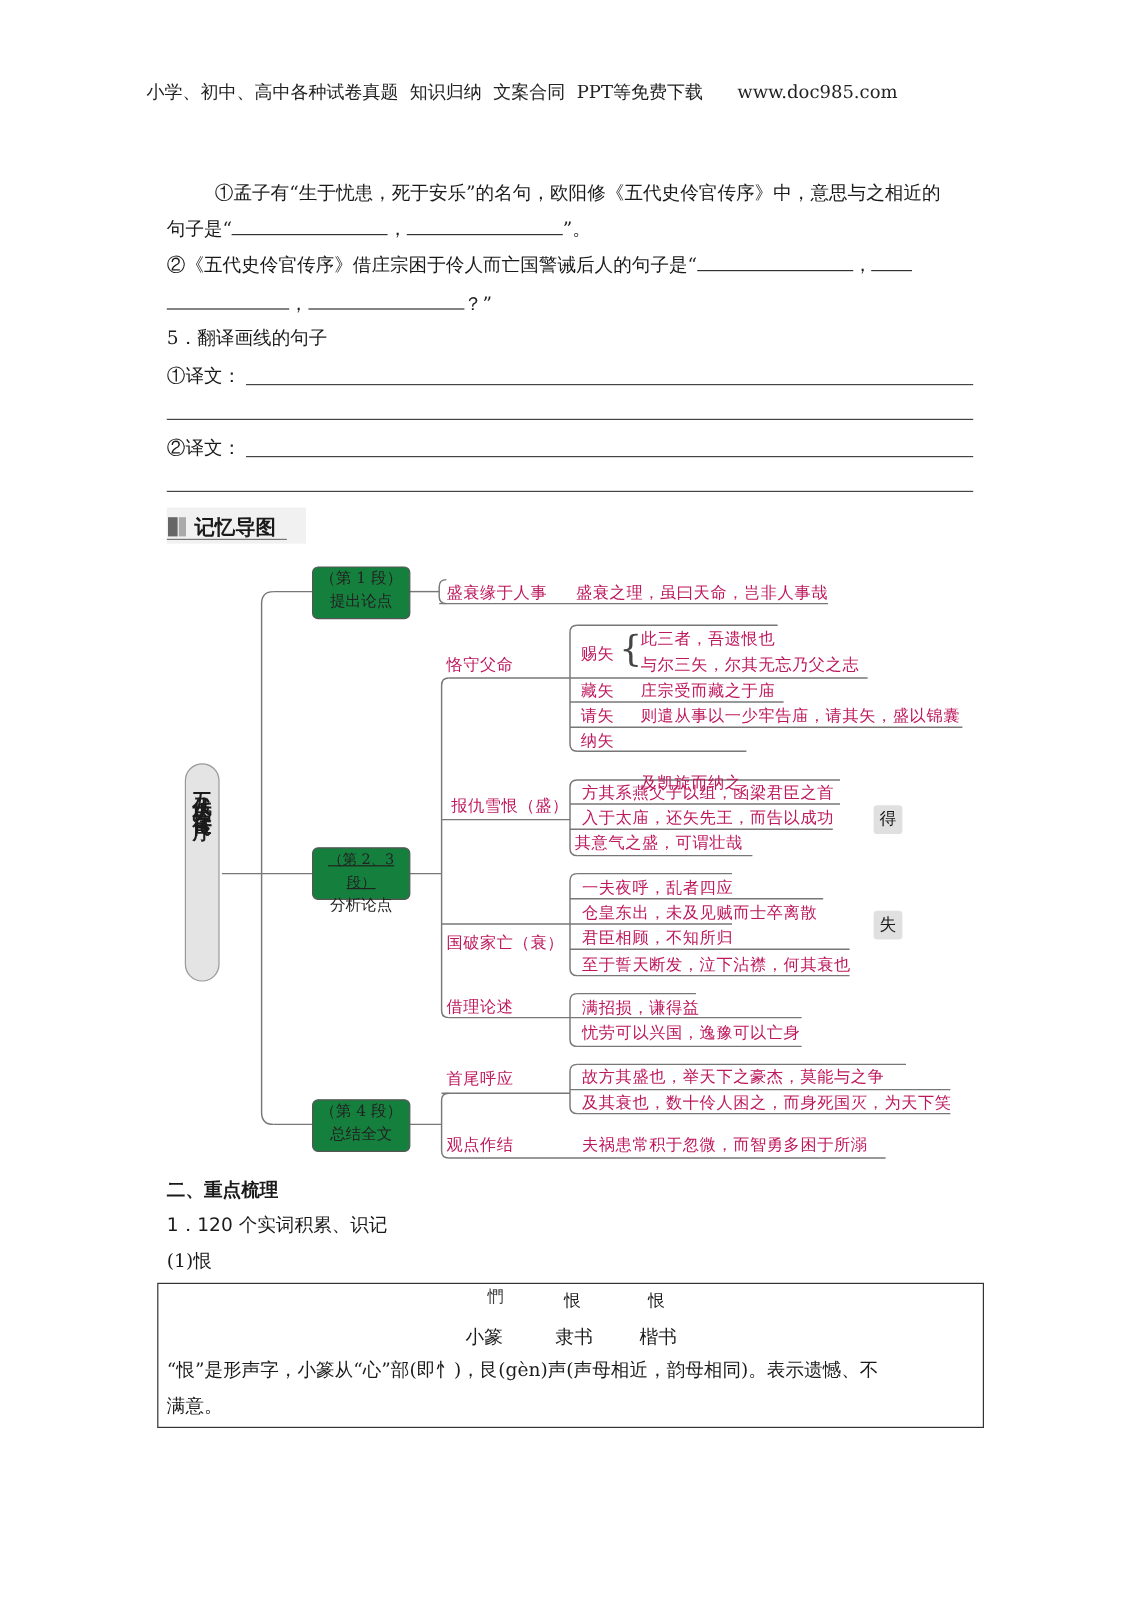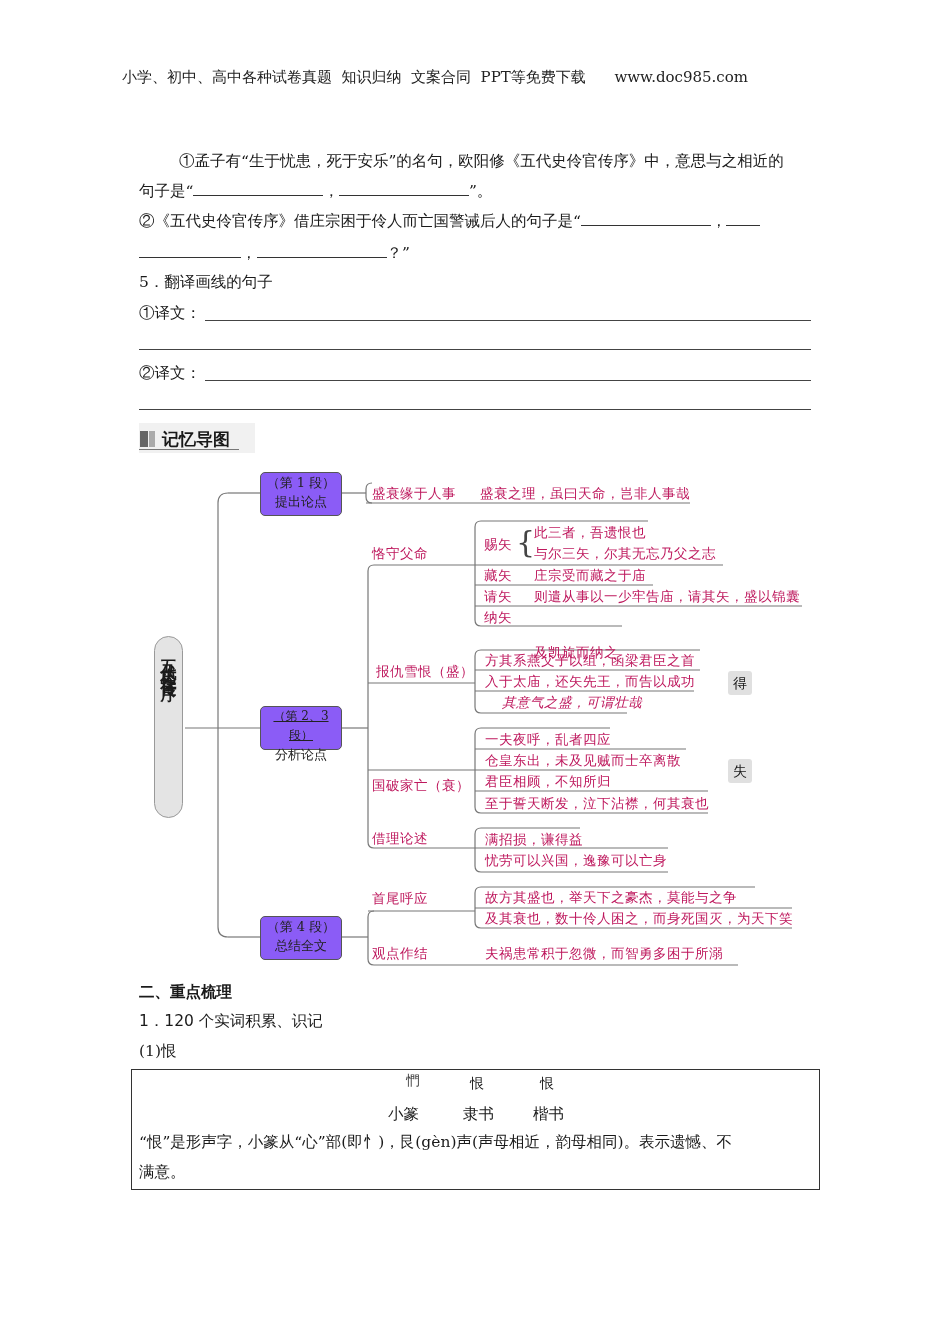--- a/index.html
+++ b/index.html
@@ -5,21 +5,21 @@
   html, body { margin:0; padding:0; background:#fff; }
   body { width:950px; height:1344px; position:relative; overflow:hidden;
          font-family:"DejaVu Serif","Liberation Serif",serif; color:#1a1a1a; }
   .abs { position:absolute; }
   .hdr { top:68px; left:0; width:870px; text-align:center; font-size:15px; color:#222; white-space:pre; }
   .line { font-size:15.5px; white-space:nowrap; }
   .blank { display:inline-block; border-bottom:1px solid #333; height:14px; vertical-align:baseline; }
   .rule { height:0; border-top:1px solid #444; }
   .sec-title { font-family:"DejaVu Sans","Liberation Sans",sans-serif; font-weight:bold; font-size:17px; }
   .mm-text { font-size:13.5px; white-space:nowrap; color:#be185d; letter-spacing:0.5px; }
-  .box { border:1.2px solid #555; border-radius:5px; background:#8b5cf6; text-align:center; font-size:13px; line-height:19px; color:#222; }
+  .box { border:1.2px solid #555; border-radius:5px; background:#15803d; text-align:center; font-size:13px; line-height:19px; color:#222; }
   .root { background:#e4e4e4; border:1.5px solid #999; border-radius:16px; text-align:center; font-family:"DejaVu Sans","Liberation Sans",sans-serif; font-weight:bold; font-size:16px; line-height:26px; }
   .tag { background:#e0e0e0; border-radius:3px; text-align:center; font-size:14px; line-height:24px; }
   svg.mm { position:absolute; left:0; top:0; }
   svg.mm path, svg.mm line { stroke:#777; stroke-width:1.2; fill:none; }
   .table-box { border:1.2px solid #333; }
 </style>
 </head>
 <body>
 
 <div class="abs hdr">小学、初中、高中各种试卷真题  知识归纳  文案合同  PPT等免费下载      www.doc985.com</div>
@@ -132,21 +132,21 @@
 <div class="abs mm-text" style="left:484px;top:567px;">藏矢</div>
 <div class="abs mm-text" style="left:534px;top:567px;">庄宗受而藏之于庙</div>
 <div class="abs mm-text" style="left:484px;top:588px;">请矢</div>
 <div class="abs mm-text" style="left:534px;top:588px;">则遣从事以一少牢告庙，请其矢，盛以锦囊</div>
 <div class="abs mm-text" style="left:484px;top:609px;">纳矢</div>
 <div class="abs mm-text" style="left:534px;top:613px;margin-top:31px;">及凯旋而纳之</div>
 
 <div class="abs mm-text" style="left:376px;top:663px;">报仇雪恨（盛）</div>
 <div class="abs mm-text" style="left:485px;top:652px;">方其系燕父子以组，函梁君臣之首</div>
 <div class="abs mm-text" style="left:485px;top:673px;">入于太庙，还矢先王，而告以成功</div>
-<div class="abs mm-text" style="left:502px;top:694px;font-style:italic;">其意气之盛，可谓壮哉</div>
+<div class="abs mm-text" style="left:479px;top:694px;">其意气之盛，可谓壮哉</div>
 <div class="abs tag" style="left:728px;top:671px;width:24px;height:24px;">得</div>
 
 <div class="abs mm-text" style="left:372px;top:777px;">国破家亡（衰）</div>
 <div class="abs mm-text" style="left:485px;top:731px;">一夫夜呼，乱者四应</div>
 <div class="abs mm-text" style="left:485px;top:752px;">仓皇东出，未及见贼而士卒离散</div>
 <div class="abs mm-text" style="left:485px;top:773px;">君臣相顾，不知所归</div>
 <div class="abs mm-text" style="left:485px;top:795px;">至于誓天断发，泣下沾襟，何其衰也</div>
 <div class="abs tag" style="left:728px;top:759px;width:24px;height:24px;">失</div>
 
 <div class="abs mm-text" style="left:372px;top:830px;">借理论述</div>

